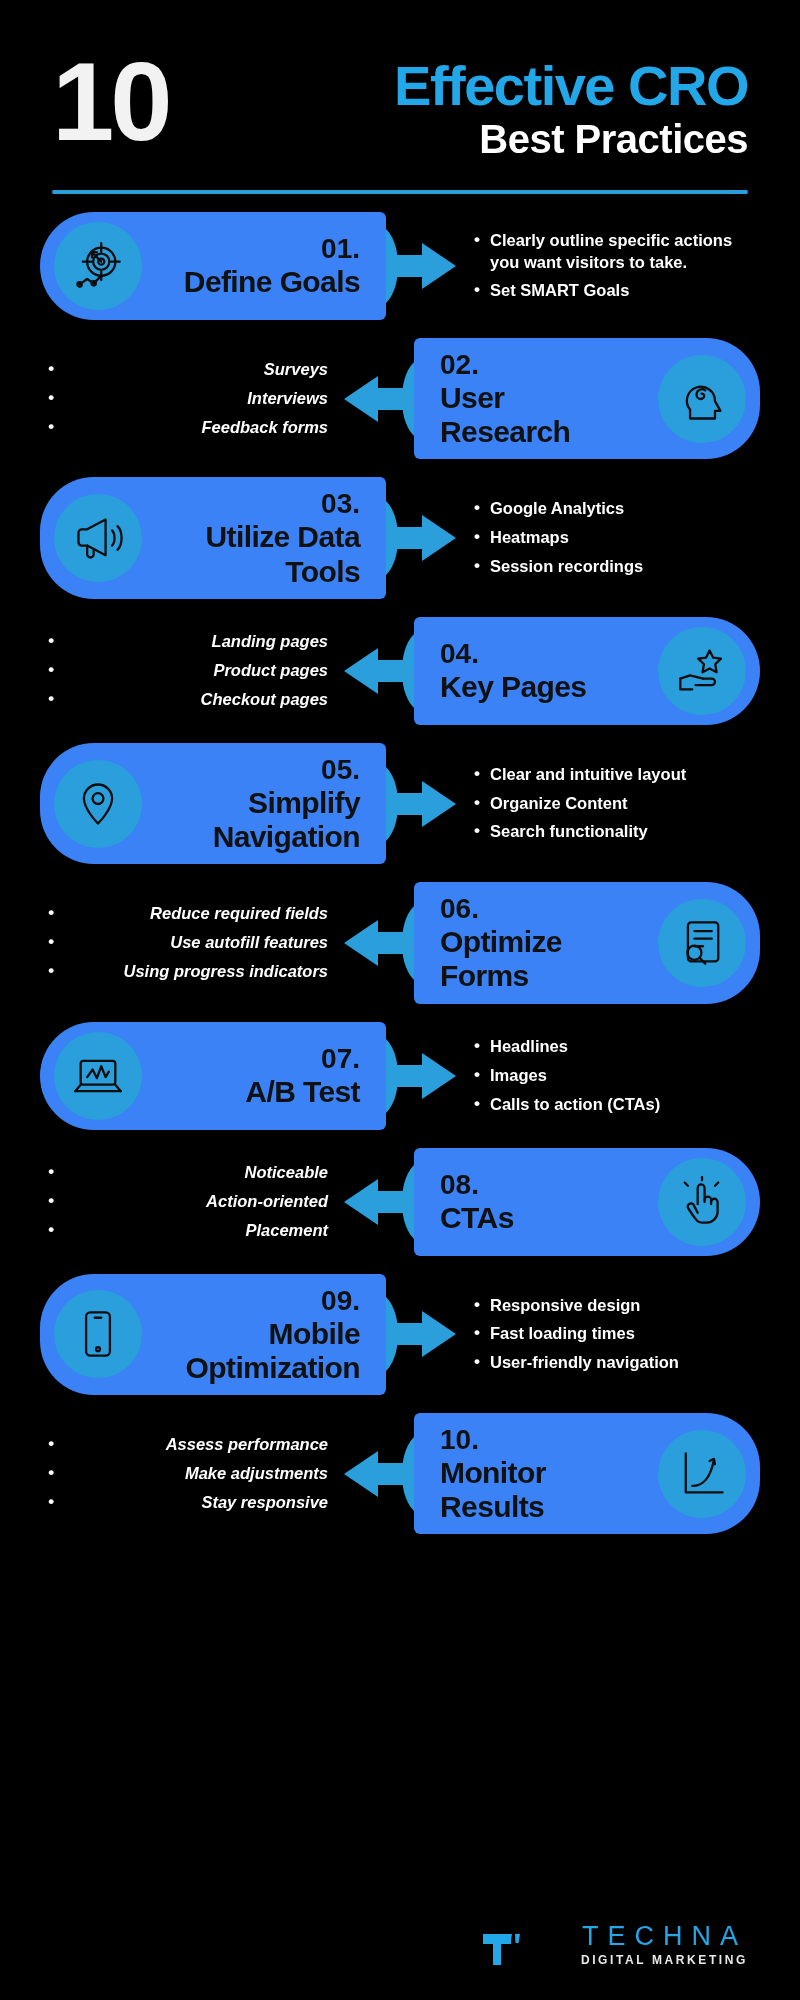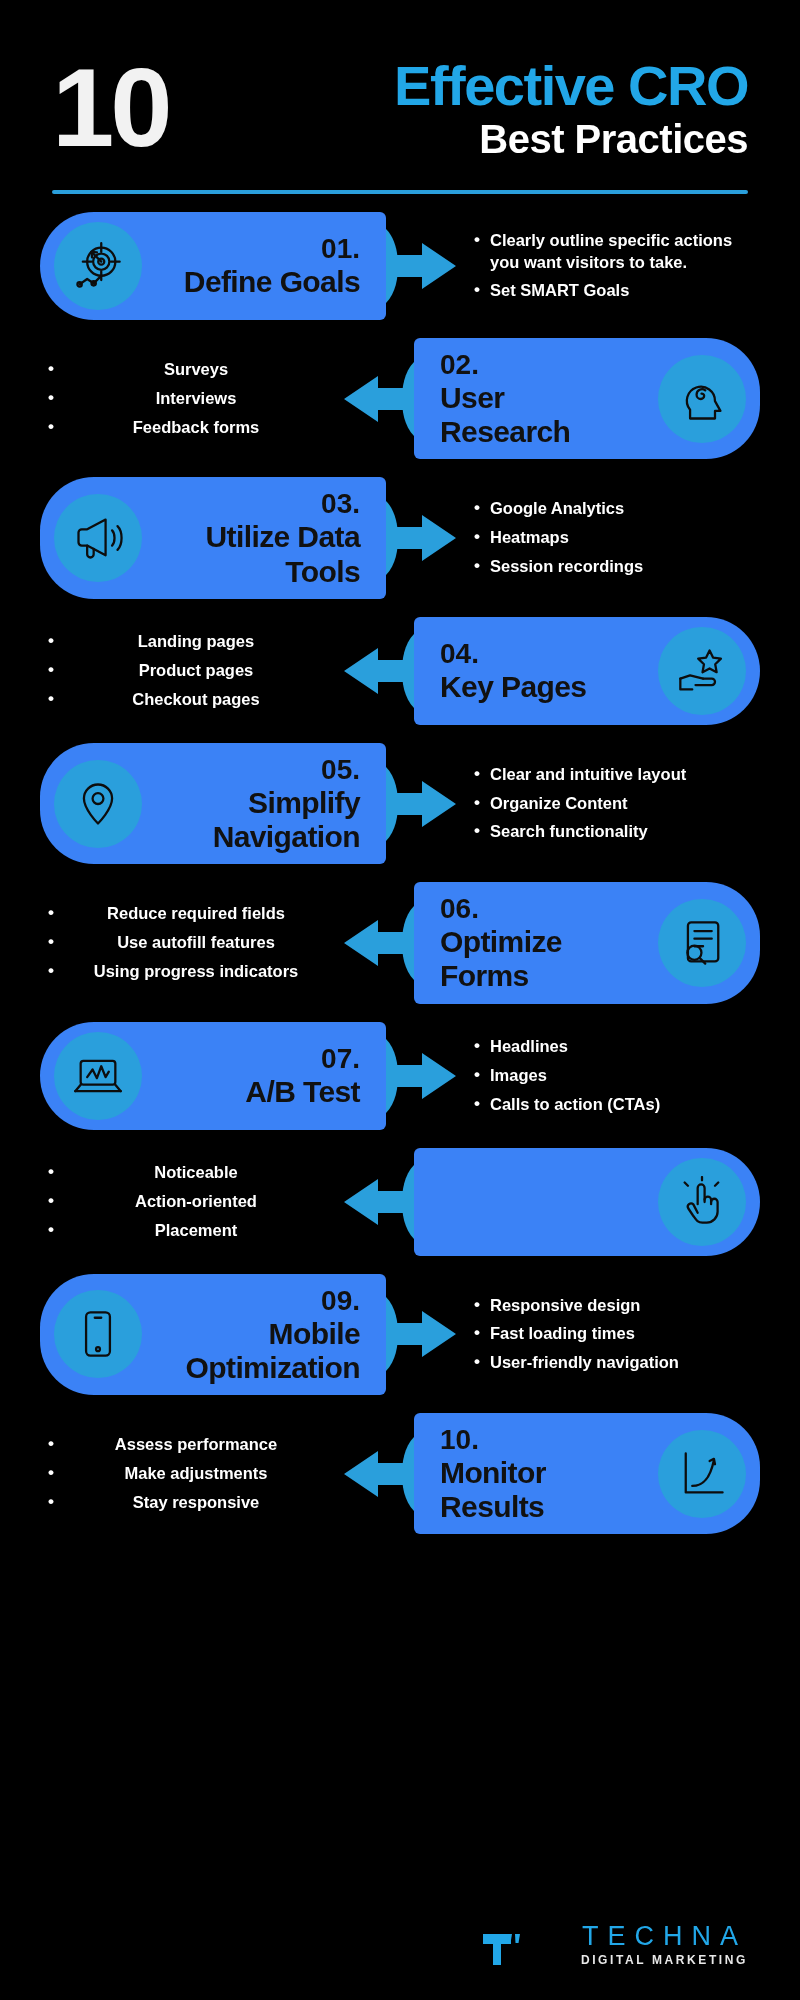--- a/index.html
+++ b/index.html
@@ -7,21 +7,21 @@
   body {
     width:800px; height:2000px;
     font-family:"Liberation Sans", sans-serif;
     color:#fff;
     position:relative;
     overflow:hidden;
   }
 
   
   .header { padding:52px 52px 0 52px; }
-  .title-row { display:flex; align-items:center; gap:30px; }
+  .title-row { display:flex; align-items:flex-start; gap:30px; }
   .big-ten {
     font-size:112px; line-height:0.9; font-weight:800;
     color:#f2f2f2; letter-spacing:-4px;
   }
   .title-right { padding-top:6px; flex:1; text-align:right; }
   .t-main {
     font-size:56px; line-height:1.0; font-weight:800;
     color:#22a7e8; letter-spacing:-1.5px;
   }
   .t-sub {
@@ -68,21 +68,21 @@
   .step.right .bullets { padding:0 14px 0 6px; }
   .bullets ul { list-style:none; }
   .bullets li {
     position:relative; font-size:16.5px; font-weight:700; line-height:1.32;
     color:#fff; padding-left:18px; margin:7px 0;
   }
   .step.right .bullets li { padding-left:18px; }
   .bullets li::before {
     content:"•"; position:absolute; left:2px; top:-1px; font-size:17px; color:#fff;
   }
-  .step.right .bullets { text-align:center; }
+  .step.right .bullets { text-align:right;font-style:italic; }
 
   
   .footer {
     position:absolute; bottom:34px; right:52px;
     display:flex; align-items:flex-end; gap:10px;
   }
   .logo-mark { width:42px; height:34px; }
   .logo-txt { display:flex; flex-direction:column; align-items:center;margin-left:48px; }
   .logo-name {
     font-size:27px; font-weight:400; letter-spacing:9px; color:#22a7e8; line-height:1;
@@ -328,20 +328,24 @@
       <div class="step-inner">
         <div class="card">
           <div class="icon-circle">
             <svg viewBox="0 0 48 48">
               <path d="M20 26 V11 a3.2 3.2 0 0 1 6.4 0 v13" fill="none" stroke="#0d0d0d" stroke-width="2.1" stroke-linecap="round" stroke-linejoin="round"></path>
               <path d="M26.4 22 a3 3 0 0 1 6 0 v4" fill="none" stroke="#0d0d0d" stroke-width="2.1" stroke-linecap="round" stroke-linejoin="round"></path>
               <path d="M32.4 24 a3 3 0 0 1 6 0 v9 a10 10 0 0 1 -10 10 h-4 c-5 0 -6 -3 -9 -7 l-4 -6 a3 3 0 0 1 4.6 -3.8 L20 34" fill="none" stroke="#0d0d0d" stroke-width="2.1" stroke-linecap="round" stroke-linejoin="round"></path>
               <path d="M11 9 l-3 -3 M24 4 v-3 M36 9 l3 -3" fill="none" stroke="#0d0d0d" stroke-width="2.1" stroke-linecap="round" stroke-linejoin="round"></path>
             </svg>
           </div>
+          <div class="card-text">
+            <div class="num">08.</div>
+            <div class="cname">CTAs</div>
+          </div>
         </div>
         <div class="arrow">
           <svg viewBox="0 0 72 74">
     <path d="M72 0 C62 10 60 26 60 37 C60 48 62 64 72 74 L72 0 Z" fill="#2a9fdc"></path>
     <path d="M62 26 H36 V14 L2 37 L36 60 V48 H62 Z" fill="#2a9fdc"></path>
   </svg>
         </div>
         <div class="bullets">
           <ul>
             <li>Noticeable</li>

